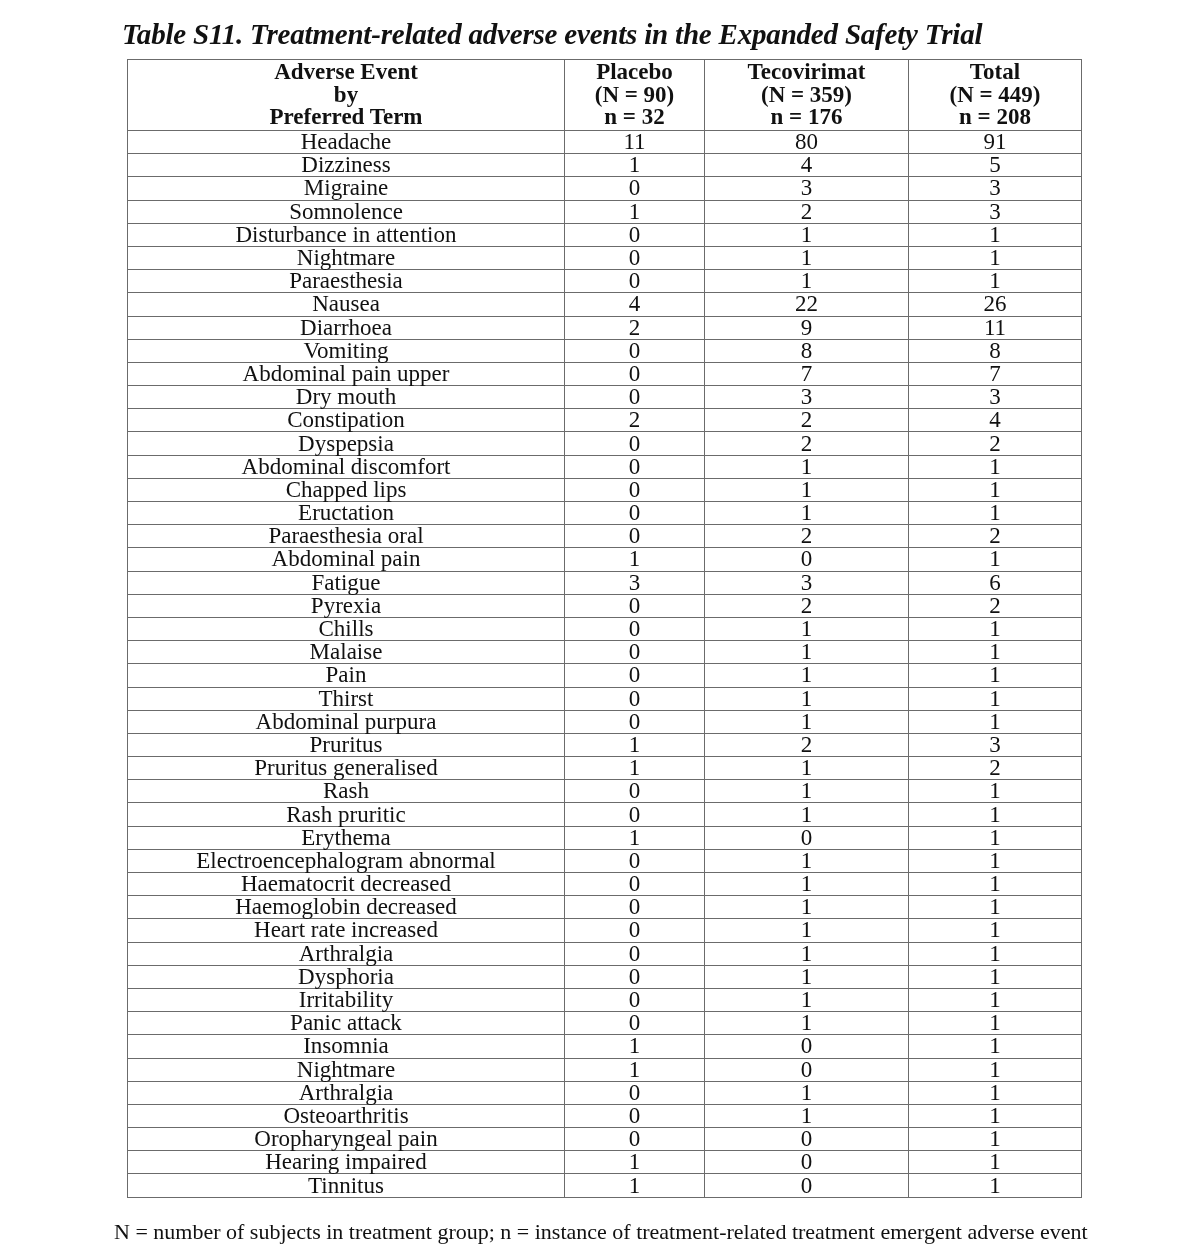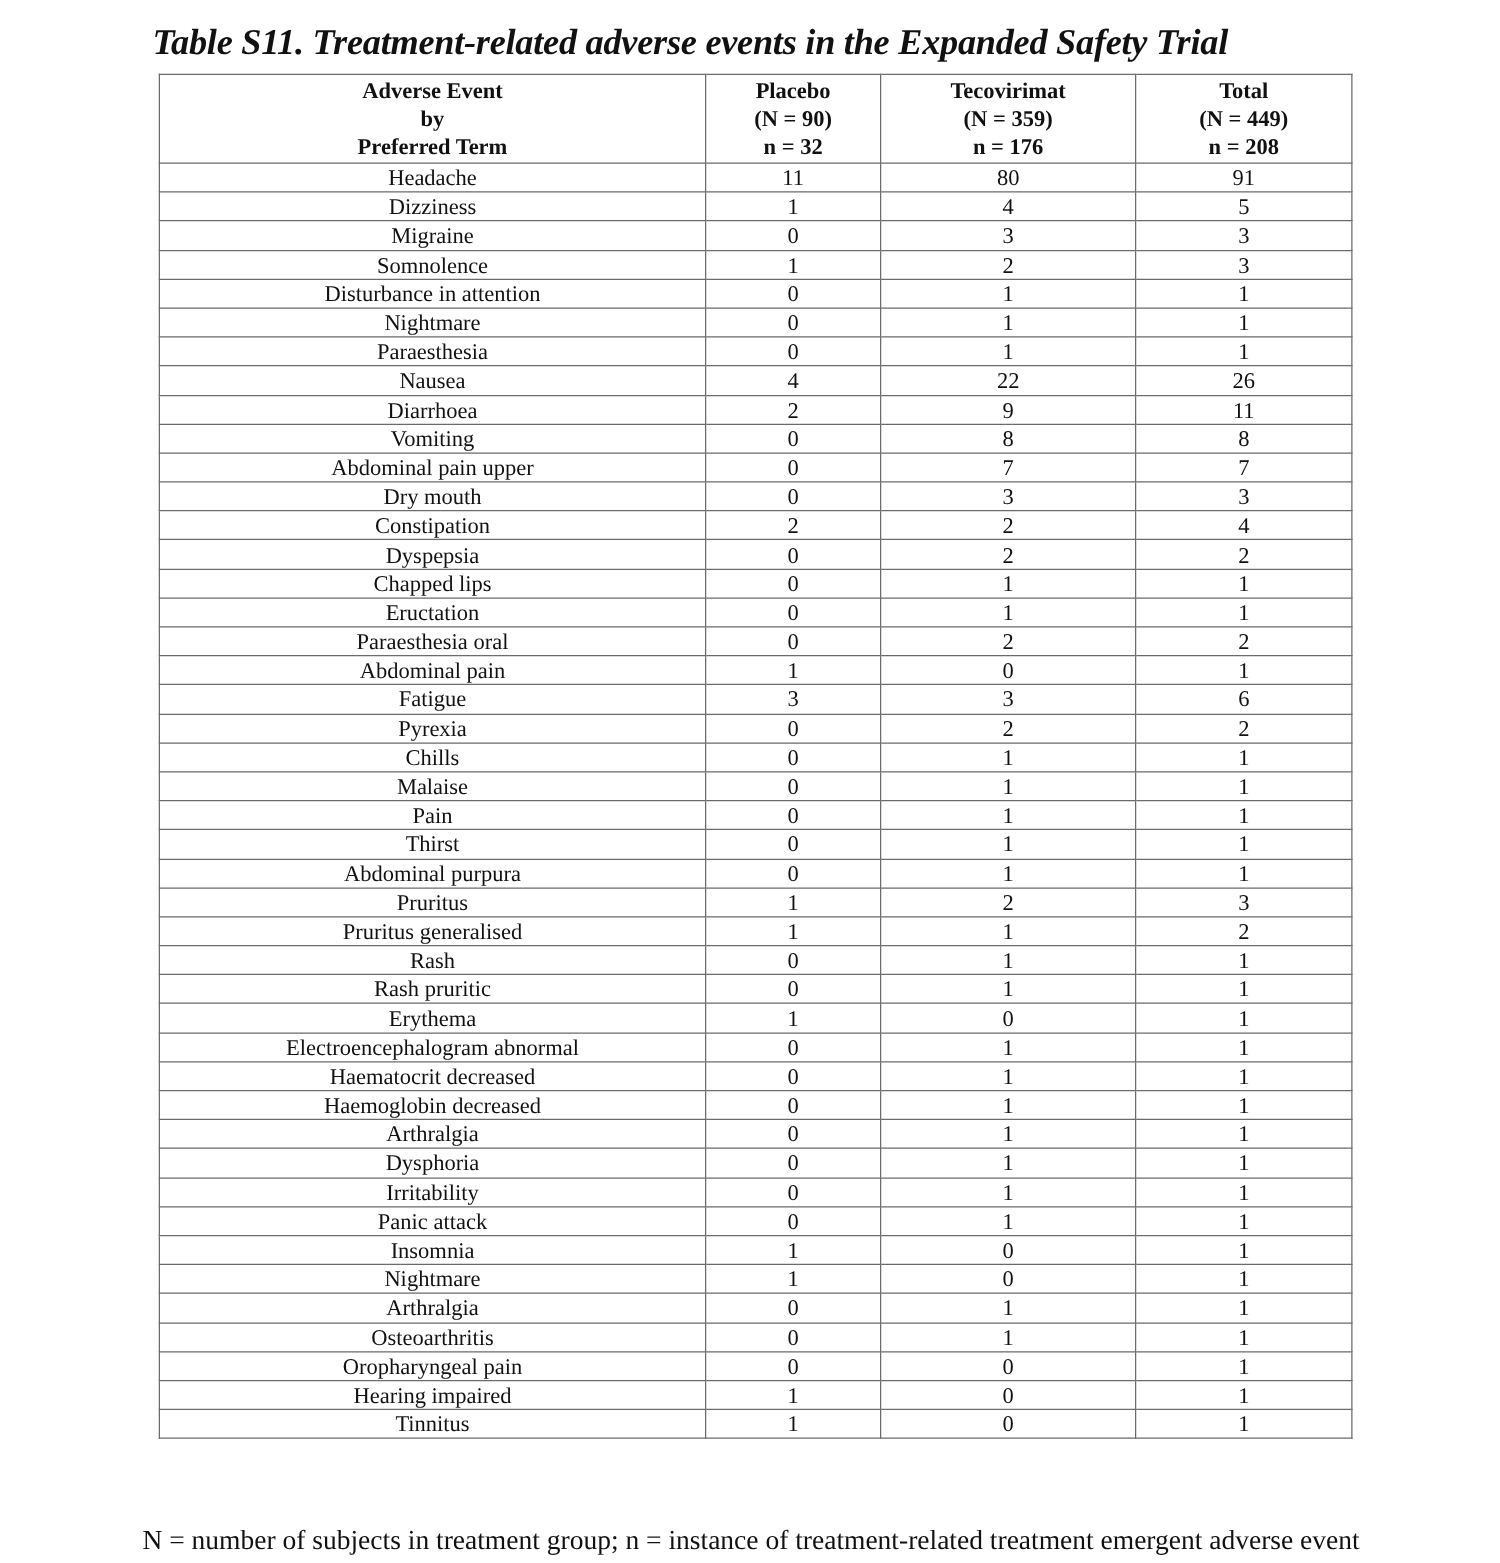--- a/index.html
+++ b/index.html
@@ -25,21 +25,21 @@
       letter-spacing: -0.2px;
       white-space: nowrap;
     }
     table.ae {
       position: absolute;
       left: 127px;
       top: 59px;
       width: 954px;
       border-collapse: collapse;
       table-layout: fixed;
-      font-size: 18px;
+      font-size: 23px;
     }
     table.ae col.c0 { width: 437px; }
     table.ae col.c1 { width: 140px; }
     table.ae col.c2 { width: 204px; }
     table.ae col.c3 { width: 173px; }
     table.ae th, table.ae td {
       border: 1.5px solid #6b6b6b;
       text-align: center;
       padding: 0;
       line-height: 22px;
@@ -177,20 +177,26 @@
         <td>2</td>
         <td>4</td>
       </tr>
       <tr>
         <td>Dyspepsia</td>
         <td>0</td>
         <td>2</td>
         <td>2</td>
       </tr>
       <tr>
+        <td>Abdominal discomfort</td>
+        <td>0</td>
+        <td>1</td>
+        <td>1</td>
+      </tr>
+      <tr>
         <td>Chapped lips</td>
         <td>0</td>
         <td>1</td>
         <td>1</td>
       </tr>
       <tr>
         <td>Eructation</td>
         <td>0</td>
         <td>1</td>
         <td>1</td>
@@ -286,20 +292,26 @@
         <td>1</td>
       </tr>
       <tr>
         <td>Haematocrit decreased</td>
         <td>0</td>
         <td>1</td>
         <td>1</td>
       </tr>
       <tr>
         <td>Haemoglobin decreased</td>
+        <td>0</td>
+        <td>1</td>
+        <td>1</td>
+      </tr>
+      <tr>
+        <td>Heart rate increased</td>
         <td>0</td>
         <td>1</td>
         <td>1</td>
       </tr>
       <tr>
         <td>Arthralgia</td>
         <td>0</td>
         <td>1</td>
         <td>1</td>
       </tr>

